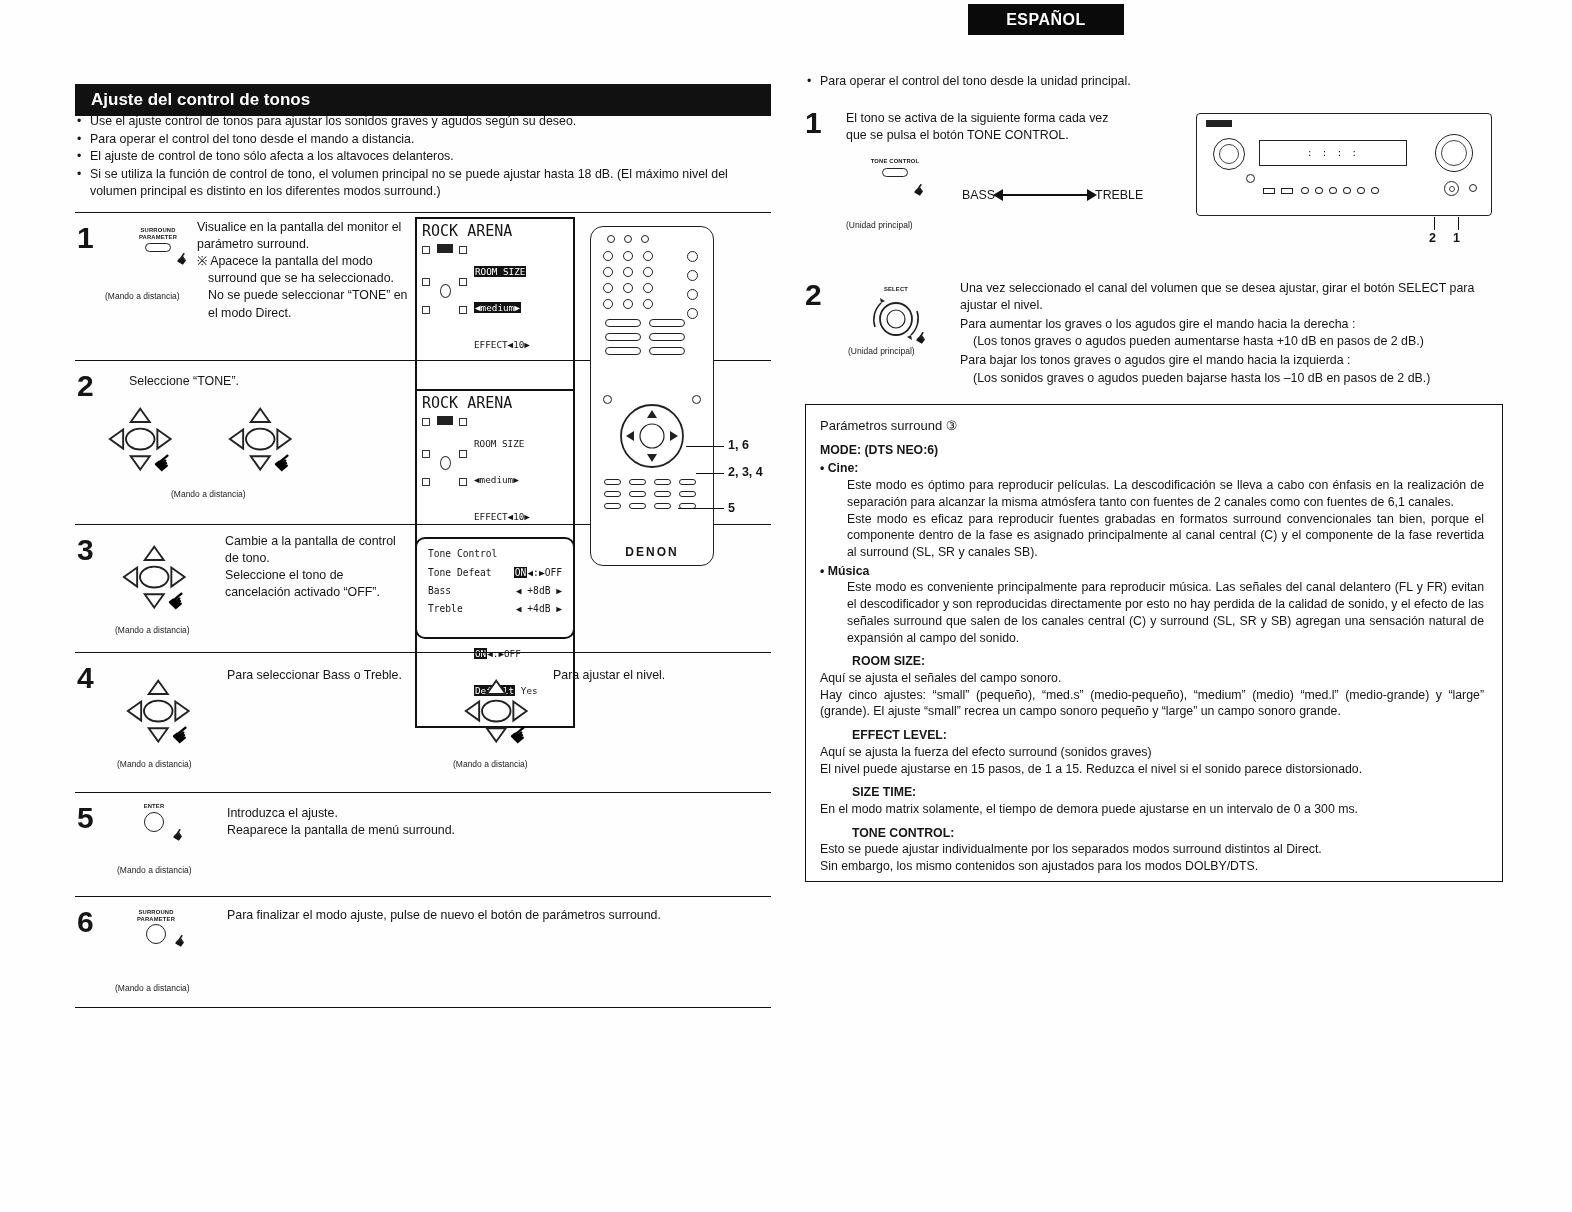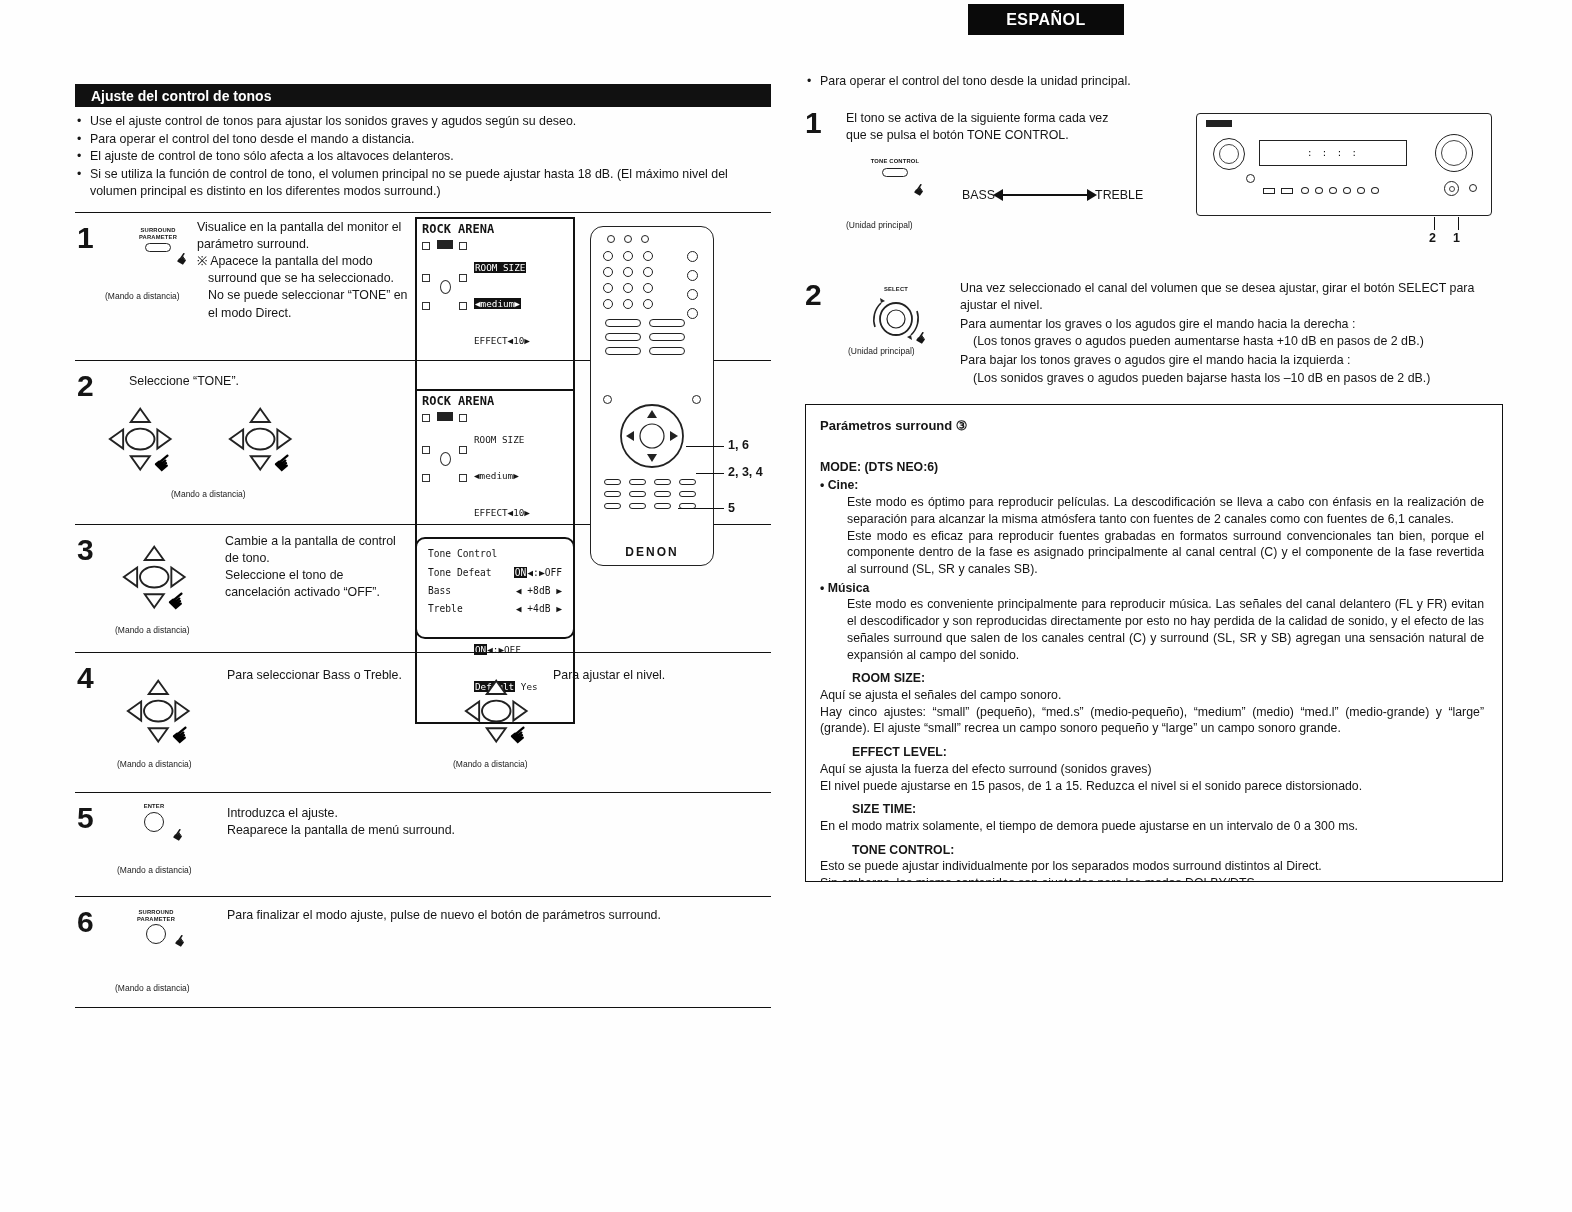--- a/index.html
+++ b/index.html
@@ -6,22 +6,22 @@
   html,body { background:#fff; }
   body { width:1572px; height:1212px; position:relative; font-family:"Liberation Sans",sans-serif; color:#151515; }
   .abs { position:absolute; }
   .mono { font-family:"DejaVu Sans Mono",monospace; }
 
   .page { position:absolute; inset:0; background:#fefefe; overflow:hidden; }
 
   .banner { left:968px; top:4px; width:156px; height:31px; background:#0a0a0a; color:#fff;
             font-weight:bold; font-size:16px; display:flex; align-items:center; justify-content:center; letter-spacing:.5px; }
 
-  .section-header { left:75px; top:84px; width:696px; height:23px; background:#111; color:#fff;
-            font-size:14px; font-weight:bold; display:flex; align-items:center; padding-left:16px; }
+  .section-header { left:75px; top:84px; width:696px; height:32px; background:#111; color:#fff;
+            font-size:17px; font-weight:bold; display:flex; align-items:center; padding-left:16px; }
 
   .bullets { left:75px; top:113px; width:700px; font-size:12.4px; line-height:1.42; }
   .bullet { padding-left:15px; position:relative; }
   .bullet::before { content:"•"; position:absolute; left:2px; }
 
   .r-bullet { left:805px; top:74px; width:690px; font-size:12.4px; padding-left:15px; }
   .r-bullet::before { content:"•"; position:absolute; left:2px; }
 
   
   .steps { left:75px; top:212px; width:696px; }
@@ -37,21 +37,21 @@
   
   .mini-icon { position:absolute; width:74px; text-align:center; }
   .tiny-label { font-size:5.8px; font-weight:bold; line-height:1.15; letter-spacing:.2px; }
   .tiny-btn { width:26px; height:9px; border:1.2px solid #222; border-radius:5px; margin:3px auto 0; background:#fff; }
   .hand { display:inline-block; font-size:15px; transform:rotate(-55deg); line-height:1; }
   .mini-icon .hand { position:absolute; right:6px; top:24px; }
   .circle-btn { width:20px; height:20px; border:1.8px solid #222; border-radius:50%; margin:2px auto 0; background:#fff; }
 
   
   .osd { position:absolute; left:340px; width:160px; border:2px solid #111; background:#fff; }
-  .osd-title { font-size:12px; font-weight:bold; padding:3px 5px 1px; }
+  .osd-title { font-size:15px; font-weight:normal; padding:3px 5px 1px; }
   .osd-body { display:flex; padding:1px 4px 5px 4px; }
   .diag { position:relative; width:50px; height:84px; flex:0 0 50px; }
   .dq { position:absolute; width:8px; height:8px; border:1.2px solid #333; background:#fff; }
   .dtv { position:absolute; left:16px; top:2px; width:16px; height:9px; background:#222; }
   .dhead { position:absolute; left:19px; top:42px; width:11px; height:14px; border:1.2px solid #333; border-radius:50%; }
   .osd-lines { font-size:9.3px; line-height:1.3; white-space:pre; margin-left:3px; }
   .inv { background:#111; color:#fff; padding:0 1px; }
   .osd.v1 .hl-room { background:#111; color:#fff; padding:0 1px; }
   .osd.v2 .hl-tone { background:#111; color:#fff; padding:0 1px; }
   .osd-gap { height:5px; }
@@ -120,21 +120,21 @@
   
   .sel-icon { left:856px; top:286px; width:80px; text-align:center; position:absolute; }
   .sel-icon .hand { position:absolute; right:8px; top:44px; }
   .tc-icon { left:858px; top:158px; }
   .tc-cap { left:846px; top:220px; }
   .sel-cap { left:848px; top:346px; }
 
   
   .sbox { left:805px; top:404px; width:698px; height:478px; border:1.4px solid #111; background:#fff;
           padding:12px 18px 0 14px; font-size:12.3px; line-height:1.36; overflow:hidden; }
-  .sb-title { font-weight:bold; font-size:13px; margin-bottom:24px; }
+  .sb-title { font-weight:normal; font-size:13px; margin-bottom:7px; }
   .sb-h { font-weight:bold; margin-top:7px;padding-left:32px; }
   .sb-h2 { font-weight:bold; margin-top:2px; }
   .sb-p { text-align:justify; }
   .sb-ind { margin-left:27px; }
 </style>
 </head>
 <body>
 
 <div class="page">
 

